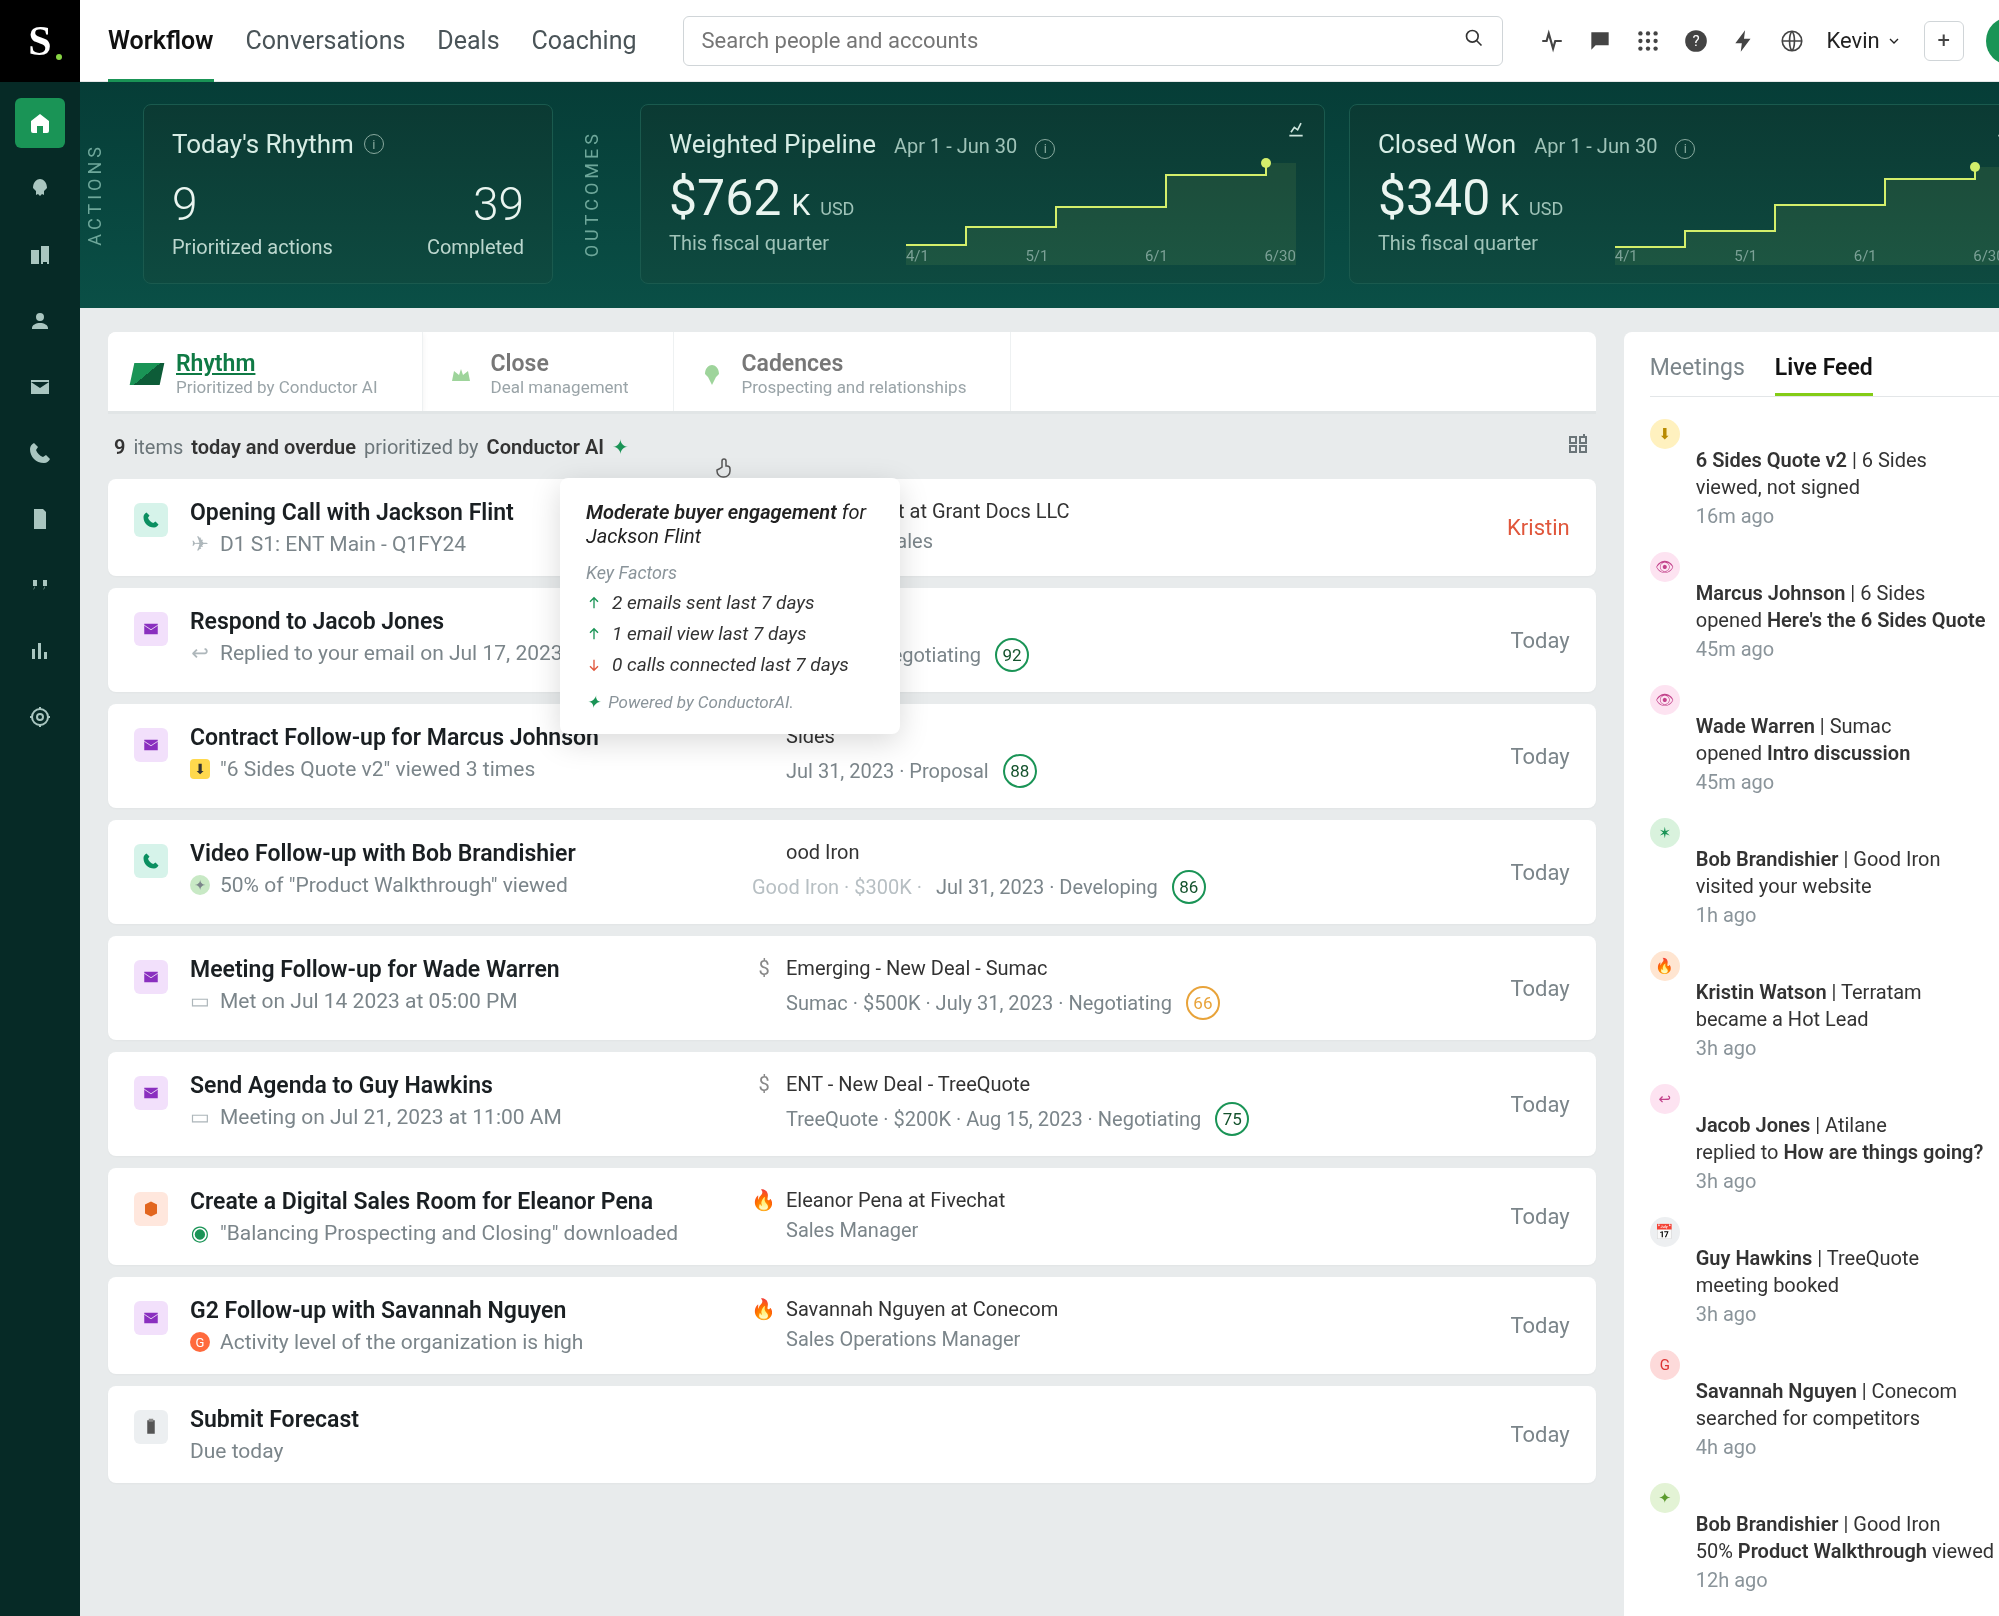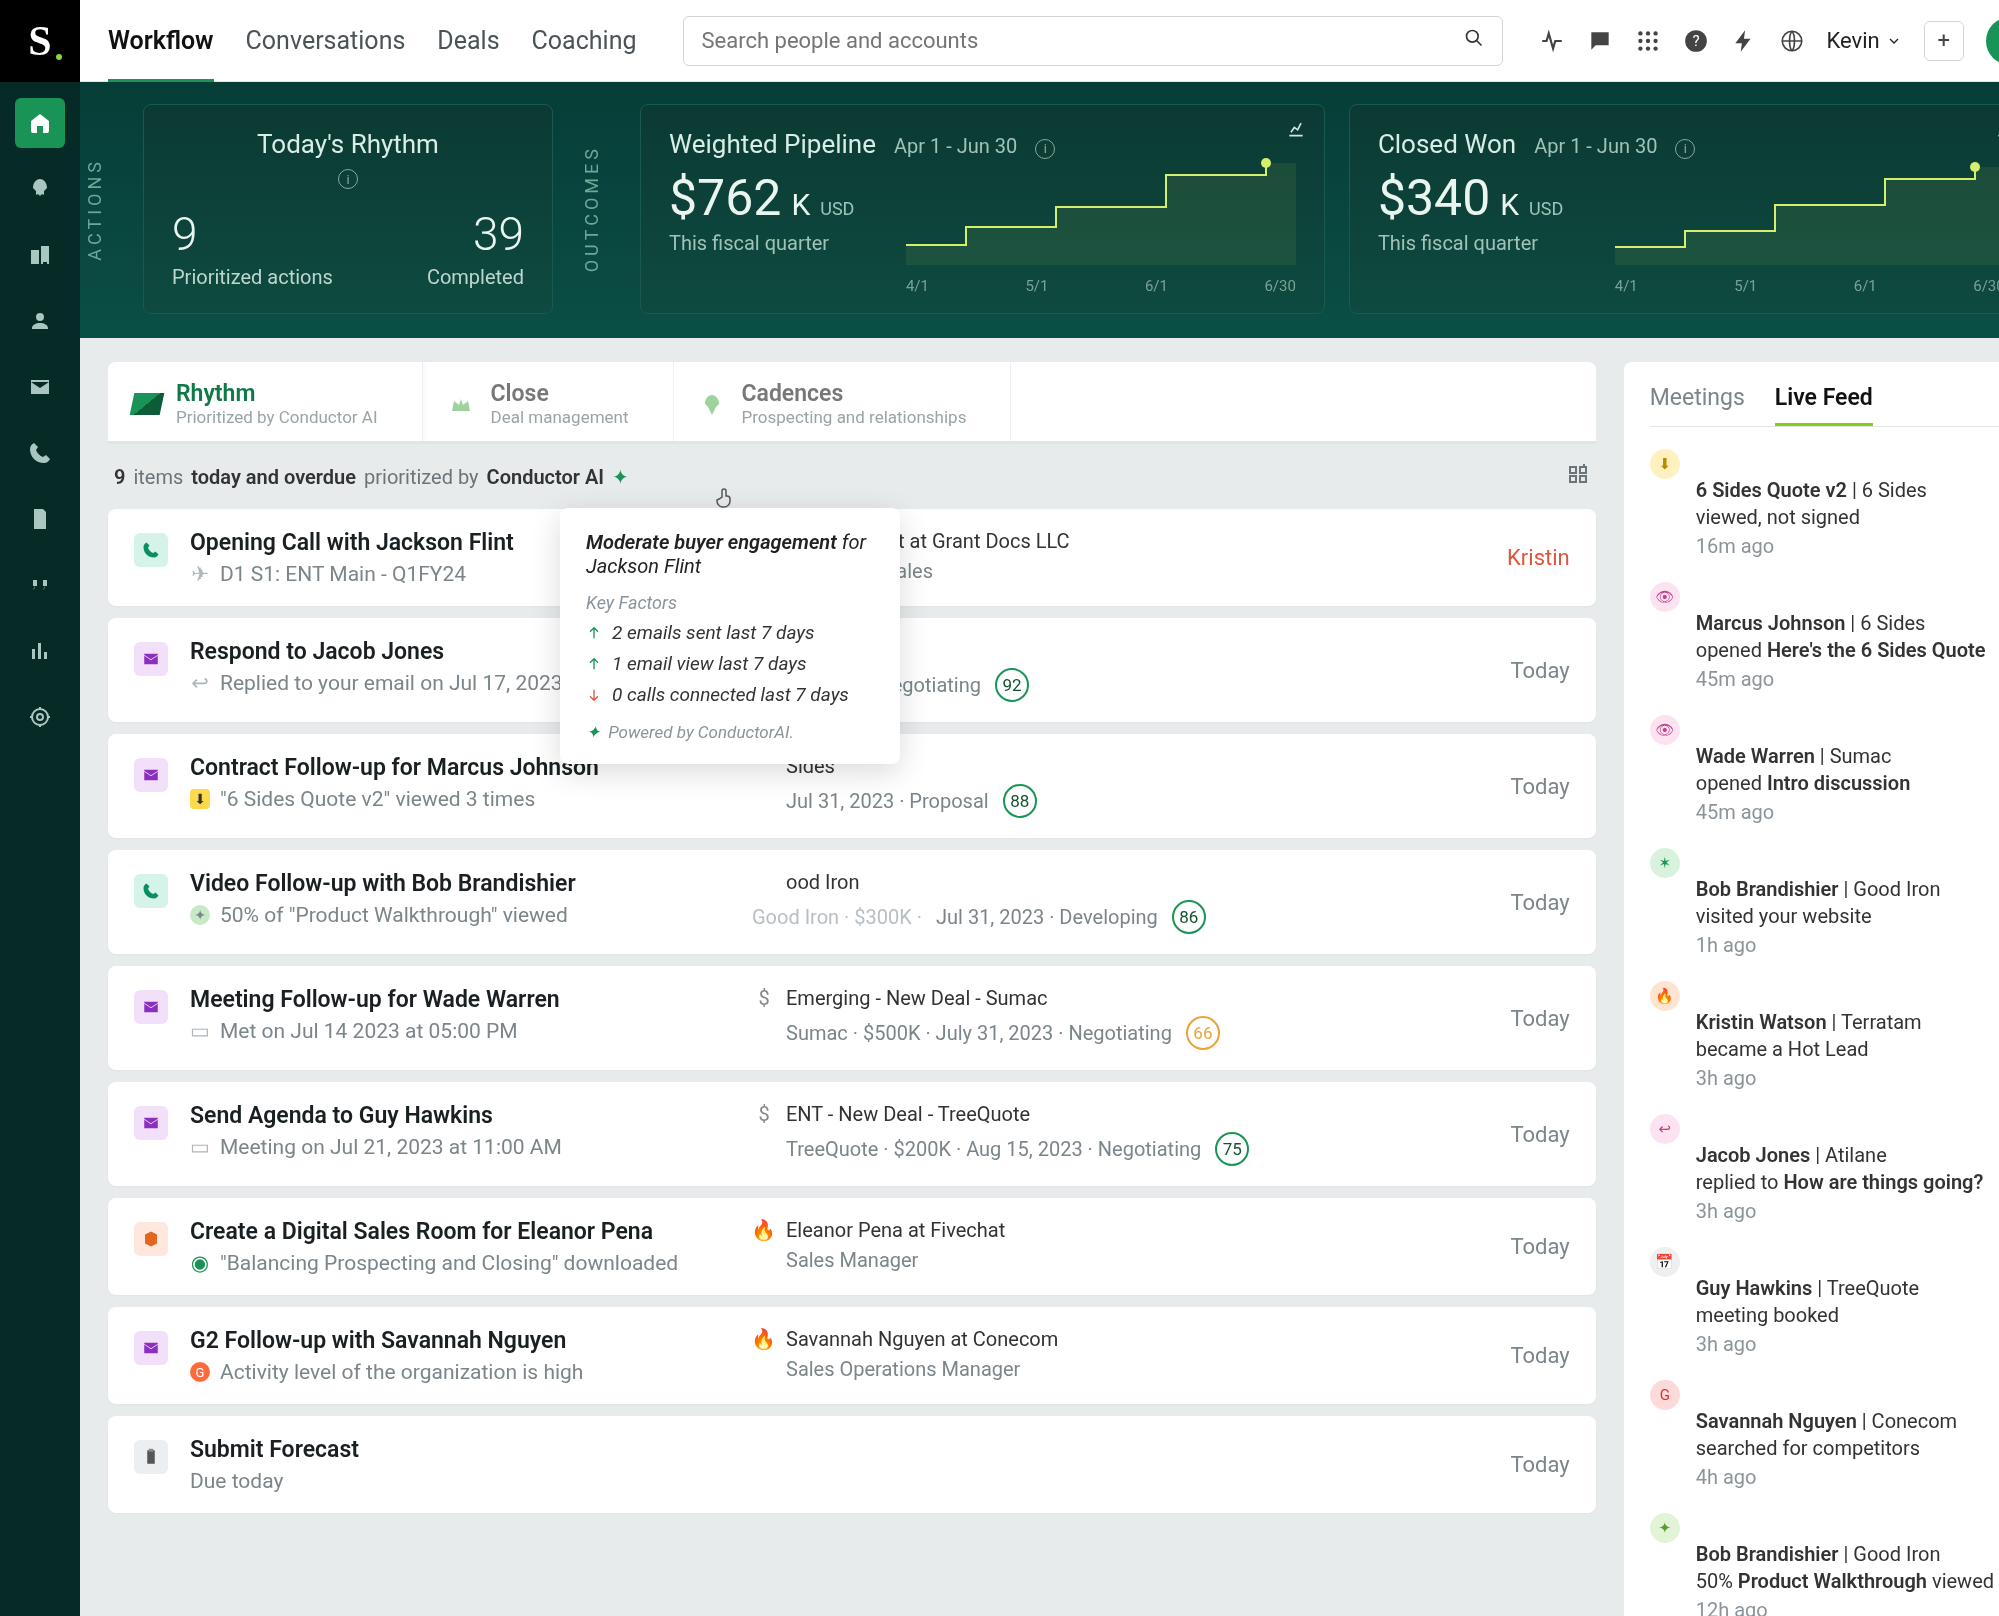--- a/index.html
+++ b/index.html
@@ -29,21 +29,21 @@
 .top-icons{ margin-left:auto; display:flex; align-items:center; gap:22px; color:#444;}
 .top-icons .ic{ width:26px; height:26px; cursor:pointer;}
 .user-pill{ display:flex; align-items:center; gap:6px; font-size:22px; color:#222; cursor:pointer;}
 .plus-btn{ width:40px; height:40px; border:1px solid #d0d5d8; border-radius:6px; display:flex; align-items:center; justify-content:center; cursor:pointer; font-size:22px;}
 .rocket-badge{ width:48px; height:48px; border-radius:50%; background:#1a9456; color:#fff; display:flex; align-items:center; justify-content:center;}
 
 
 .hero{ background:linear-gradient(180deg,#063d37,#0a4f46); padding:22px 0 24px; display:flex; gap:24px; position:relative;}
 .vlabel{ writing-mode:vertical-rl; transform:rotate(180deg); color:#6ea79a; letter-spacing:4px; font-size:18px; align-self:center; padding:0 4px 0 14px;}
 .card{ background:linear-gradient(180deg,#0b3a33,#0e4a40); border:1px solid #1a5a4e; border-radius:8px; padding:24px 28px; color:#eaf5f0; position:relative;}
-.card .title{ font-size:26px; color:#d7ede5; display:flex; align-items:center; gap:10px;flex-direction:column;}
+.card .title{ font-size:26px; color:#d7ede5; display:flex; align-items:center; gap:10px;}
 .card .info-i{ width:20px; height:20px; border:1.5px solid #88a99e; border-radius:50%; display:inline-flex;align-items:center;justify-content:center; font-size:13px; color:#88a99e;}
 .card-rhythm{ width:410px; display:flex; flex-direction:column; }
 .rhythm-nums{ display:flex; justify-content:space-between; margin-top:18px;}
 .rhythm-nums .big{ font-size:46px; font-weight:300;}
 .rhythm-nums .lbl{ font-size:20px; color:#bcd7ce; margin-top:4px;}
 .card-metric{ flex:1; min-width:500px;}
 .metric-top{ display:flex; align-items:baseline; gap:18px;}
 .metric-top .range{ color:#9fc3b8; font-size:20px;}
 .metric-amount{ display:flex; align-items:baseline; gap:10px; margin-top:10px;}
 .metric-amount .amt{ font-size:50px; font-weight:400;}
@@ -59,21 +59,21 @@
 .left-col{ flex:1; padding-left:28px;}
 
 .tabs-card{ background:#fff; border-radius:8px 8px 0 0; margin-top:24px; display:flex; border-bottom:3px solid #e1e5e6; overflow:hidden;}
 .tab{ flex:0 0 auto; padding:18px 44px 14px 24px; display:flex; gap:14px; align-items:center; cursor:pointer; border-right:1px solid #eef1f2;}
 .tab-icon{ width:30px; height:22px;}
 .tab-icon.rhythm{ background:linear-gradient(135deg,#1a9456 50%,#0d5c38 50%); transform:skewX(-12deg);}
 .tab-icon.cadence svg, .tab-icon.close svg { width:28px; height:24px;}
 .tab .t-title{ font-size:23px; color:#777; font-weight:600;}
 .tab .t-sub{ font-size:17px; color:#9aa4a8;}
 .tab.active{ background:#fff; box-shadow:0 2px 6px rgba(0,0,0,.06);}
-.tab.active .t-title{ color:#0f7a45;}
+.tab.active .t-title{ color:#0f7a45;text-decoration:underline;}
 .tabs-card{position:relative;}
 .tabs-card::after{content:"";position:absolute;left:0;right:0;bottom:-3px;height:3px;background:linear-gradient(90deg,#1a9456 0 280px,#a7e39a 280px 100%);}
 
 .filter-row{ background:transparent; padding:18px 6px; font-size:20px; color:#6b7579; display:flex; align-items:center; gap:8px;}
 .filter-row b{ color:#333; font-weight:600;}
 .filter-row .spark{ color:#1a9456;}
 .filter-row .grid-ic{ margin-left:auto; color:#6b7579; cursor:pointer;}
 
 .item-card{ background:#fff; border-radius:8px; padding:20px 26px; margin-bottom:12px; display:flex; align-items:flex-start; gap:22px; box-shadow:0 1px 2px rgba(0,0,0,0.03);}
 .item-icon{ width:34px; height:34px; border-radius:6px; display:flex; align-items:center; justify-content:center; color:#fff; flex-shrink:0; margin-top:4px;}

